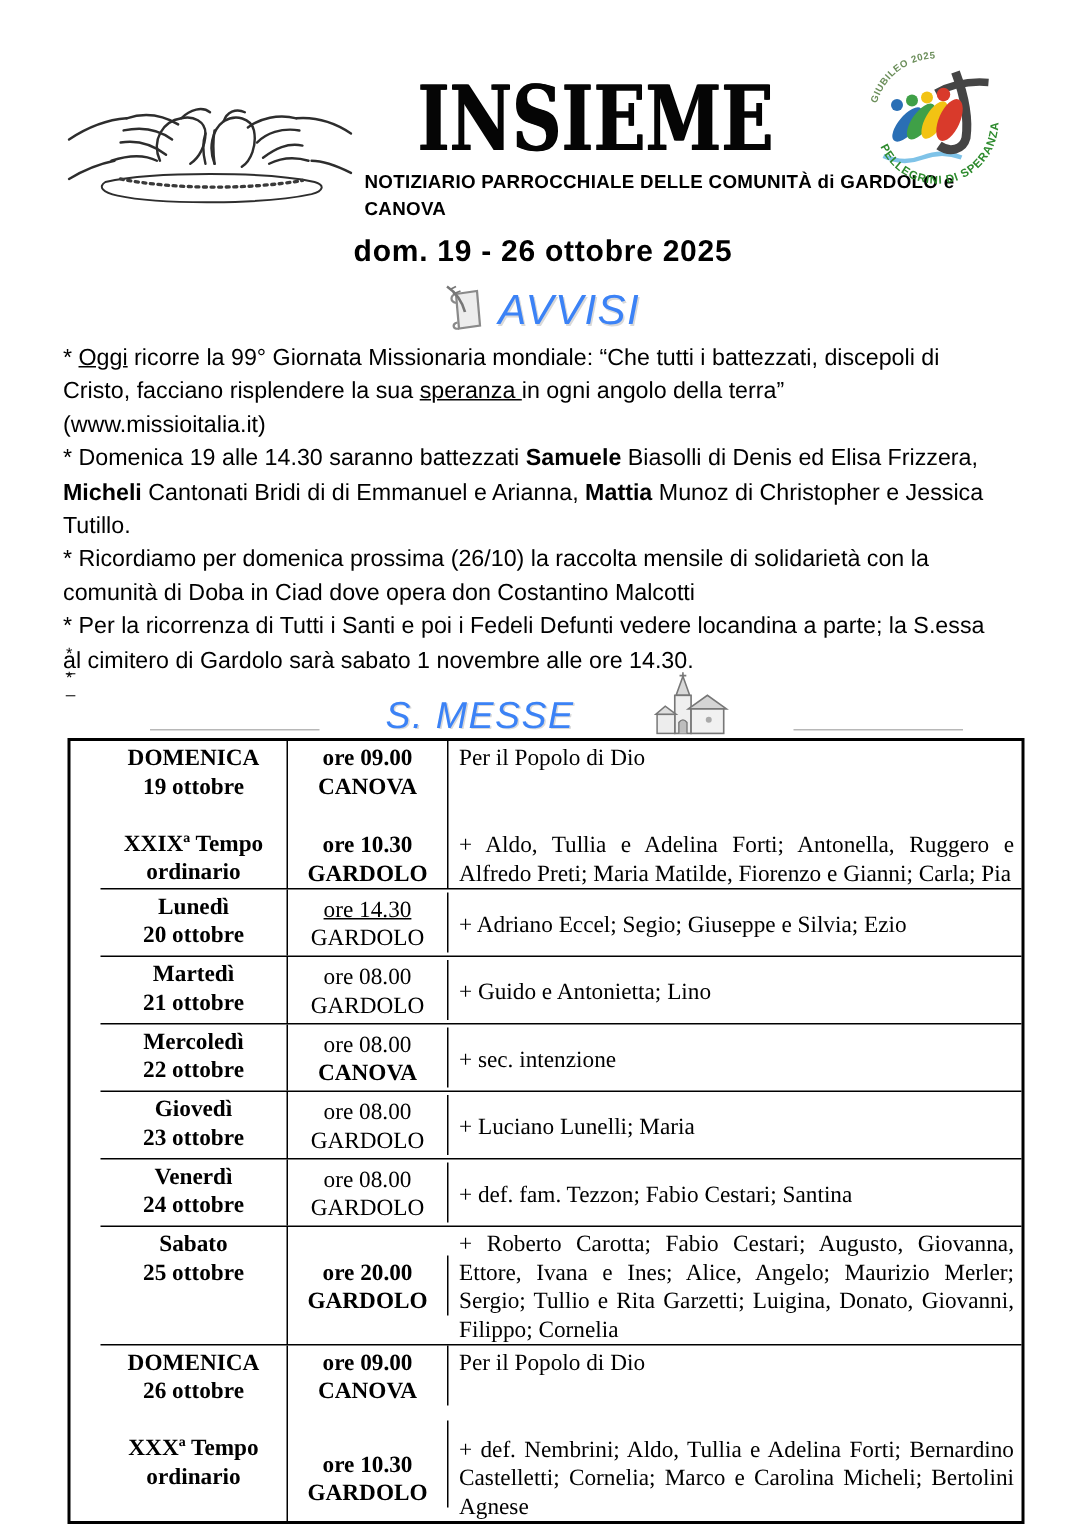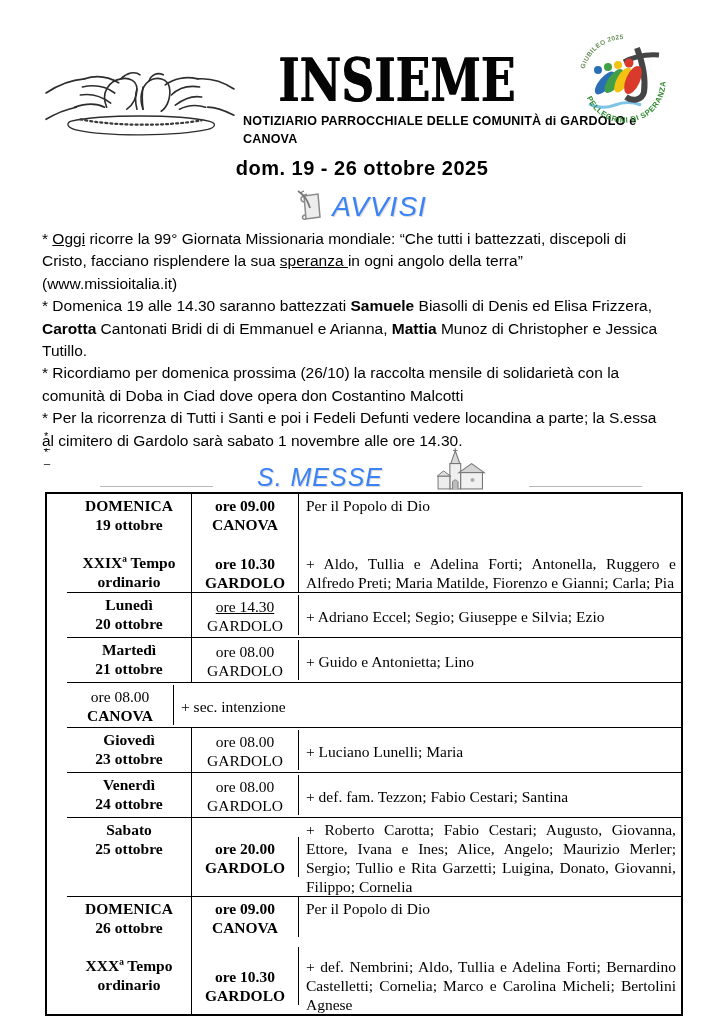--- a/index.html
+++ b/index.html
@@ -127,21 +127,21 @@
       <path d="M 7,6 C 3,7 3,11 7,12" fill="none" stroke="#8a8a8a" stroke-width="1.5"></path>
       <path d="M 9,29 C 5,30 4,26 8,25" fill="none" stroke="#8a8a8a" stroke-width="1.5"></path>
       <path d="M 1,1 C 7,5 11,11 13,18" fill="none" stroke="#777" stroke-width="1.8"></path>
       <path d="M 3,3 L 7,1 M 5,6 L 10,4" stroke="#777" stroke-width="1.2"></path>
     </svg>
     <span class="gray-head">AVVISI</span>
   </div>
 
   <div class="avvisi-body">
       <p class="para"><span>*  </span><span class="u">Oggi</span><span> ricorre la 99° Giornata Missionaria mondiale: “Che tutti i battezzati, discepoli di Cristo, facciano risplendere la sua </span><span class="u">speranza </span><span>in ogni angolo della terra” (www.missioitalia.it)</span></p>
-      <p class="para"><span>*  Domenica 19 alle 14.30 saranno battezzati </span><span class="b">Samuele</span><span> Biasolli di Denis ed Elisa Frizzera, </span><span class="b">Carotta</span><span> Cantonati Bridi di di Emmanuel e Arianna, </span><span class="b">Mattia</span><span> Munoz di Christopher e Jessica Tutillo.</span></p>
+      <p class="para"><span>*  Domenica 19 alle 14.30 saranno battezzati </span><span class="b">Samuele</span><span> Biasolli di Denis ed Elisa Frizzera, </span><span class="b">Micheli</span><span> Cantonati Bridi di di Emmanuel e Arianna, </span><span class="b">Mattia</span><span> Munoz di Christopher e Jessica Tutillo.</span></p>
       <p class="para"><span>*  Ricordiamo per domenica prossima (26/10) la raccolta mensile di solidarietà con la comunità di Doba in Ciad dove opera don Costantino Malcotti</span></p>
       <p class="para"><span>*  Per la ricorrenza di Tutti i Santi e poi i Fedeli Defunti vedere locandina a parte; la S.essa al cimitero di Gardolo sarà sabato 1 novembre alle ore 14.30.</span></p>
     </div>
 
   <div class="empty-bullets">*
 _
 *
 _</div>
 
   <div class="messe-head">
@@ -211,20 +211,24 @@
           <div class="subrow">
             <div class="sched">
               <div class="">ore 08.00</div>
               <div class="">GARDOLO</div>
             </div>
             <div class="intent">+ Guido e Antonietta; Lino</div>
           </div>
         </div>
       </div>
       <div class="mrow">
+        <div class="day-cell">
+          <div>Mercoledì</div>
+          <div>22 ottobre</div>
+        </div>
         <div class="mass-col">
           <div class="subrow">
             <div class="sched">
               <div class="">ore 08.00</div>
               <div class="b">CANOVA</div>
             </div>
             <div class="intent">+ sec. intenzione</div>
           </div>
         </div>
       </div>

